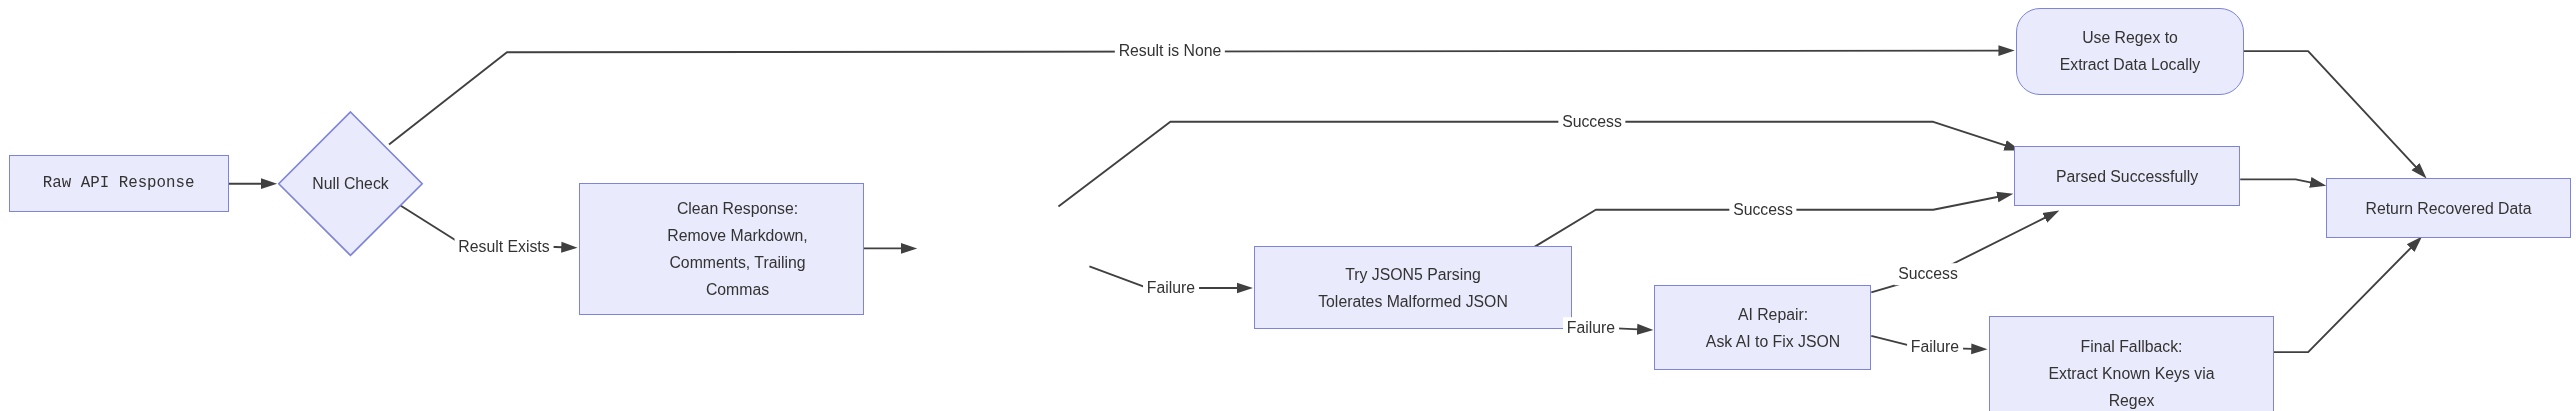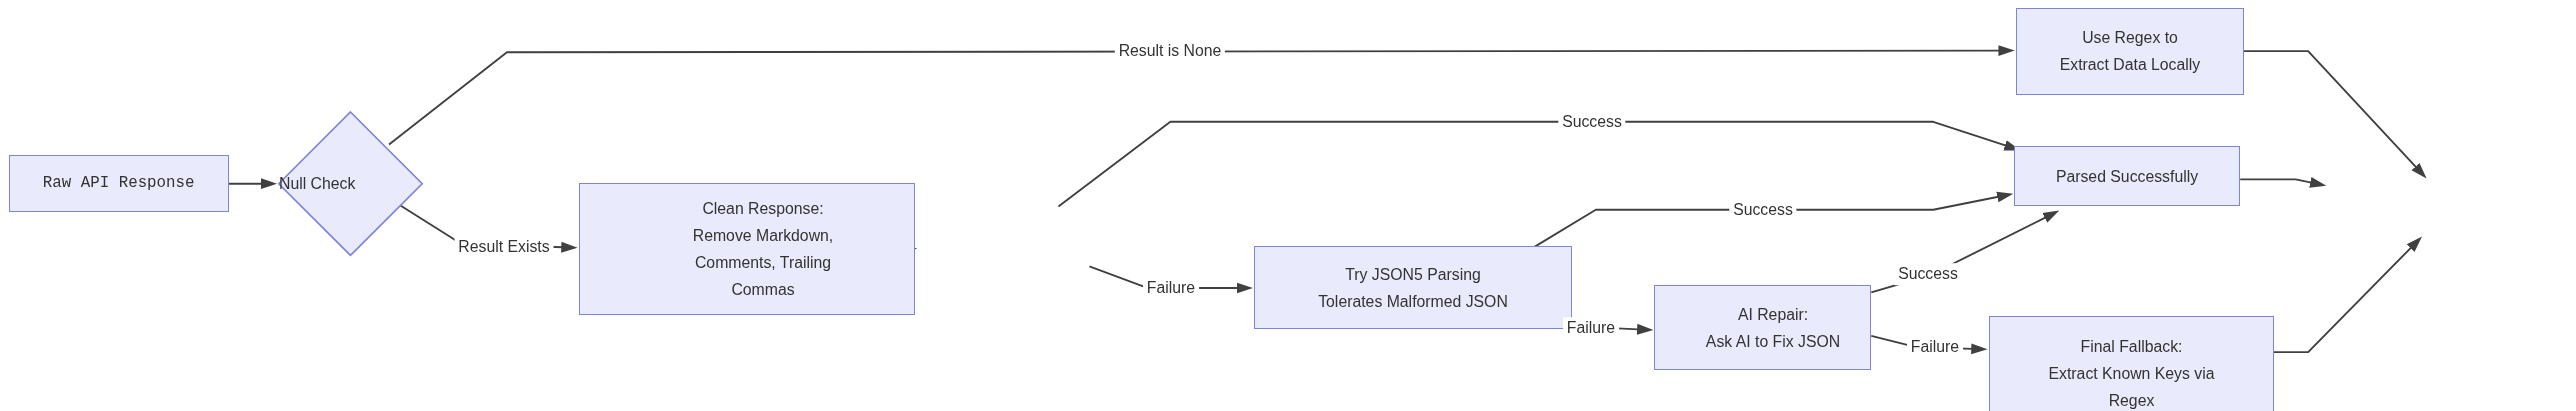--- a/index.html
+++ b/index.html
@@ -27,21 +27,21 @@
     border:1.6px solid var(--node-border,#7E84D9);
     display:flex;
     flex-direction:column;
     align-items:center;
     justify-content:center;
     text-align:center;
     line-height:27px;
   }
   .diamond-label{
     position:absolute;
-    display:flex;align-items:center;
+    display:flex;align-items:center;justify-content:center;
     text-align:center;line-height:27px;
   }
   polygon.diamond{
     fill:var(--node-fill,#E9EAFB);
     stroke:var(--node-border,#7E84D9);
     stroke-width:3px;
   }
   .edge-label{
     position:absolute;
     transform:translate(-50%,-50%);
@@ -81,53 +81,56 @@
   </svg>
 
   <div class="node" style="left:8.7px;top:155px;width:220px;height:57px;font-family:Liberation Mono, monospace;">
     <div>Raw API Response</div>
   </div>
 
   <div class="diamond-label" style="left:279px;top:112px;width:143px;height:143px;">
     <div>Null Check</div>
   </div>
 
-  <div class="node" style="left:579px;top:183px;width:336px;height:132px;padding-left:32px;">
+  <div class="node" style="left:579px;top:183px;width:285px;height:132px;padding-left:32px;">
     <div>Clean Response:</div>
     <div>Remove Markdown,</div>
     <div>Comments, Trailing</div>
     <div>Commas</div>
   </div>
 
 
   <div class="node" style="left:1254px;top:246px;width:318px;height:83px;">
     <div>Try JSON5 Parsing</div>
     <div>Tolerates Malformed JSON</div>
   </div>
 
   <div class="node" style="left:1654px;top:285px;width:217px;height:85px;padding-left:21px;">
     <div>AI Repair:</div>
     <div>Ask AI to Fix JSON</div>
   </div>
 
-  <div class="node" style="left:2016px;top:7.6px;width:228px;height:87px;">
+  <div class="node" style="left:2016px;top:7.6px;width:228px;height:87px;border-radius:24px;">
     <div>Use Regex to</div>
     <div>Extract Data Locally</div>
   </div>
 
   <div class="node" style="left:2014px;top:146px;width:226px;height:60px;text-align:right;">
     <div>Parsed Successfully</div>
   </div>
 
   <div class="node" style="left:1989px;top:296px;width:285px;height:114px;margin-top:20px;">
     <div>Final Fallback:</div>
     <div>Extract Known Keys via</div>
     <div>Regex</div>
   </div>
 
+  <div class="node" style="left:2326px;top:178px;width:245px;height:60px;">
+    <div>Return Recovered Data</div>
+  </div>
 
   <div class="edge-label" style="left:1170px;top:51px;">Result is None</div>
   <div class="edge-label" style="left:504px;top:247px;">Result Exists</div>
   <div class="edge-label" style="left:1592px;top:122px;">Success</div>
   <div class="edge-label" style="left:1171px;top:288px;">Failure</div>
   <div class="edge-label" style="left:1763px;top:210px;">Success</div>
   <div class="edge-label" style="left:1591px;top:328px;">Failure</div>
   <div class="edge-label" style="left:1928px;top:274px;">Success</div>
   <div class="edge-label" style="left:1935px;top:347px;">Failure</div>
 

